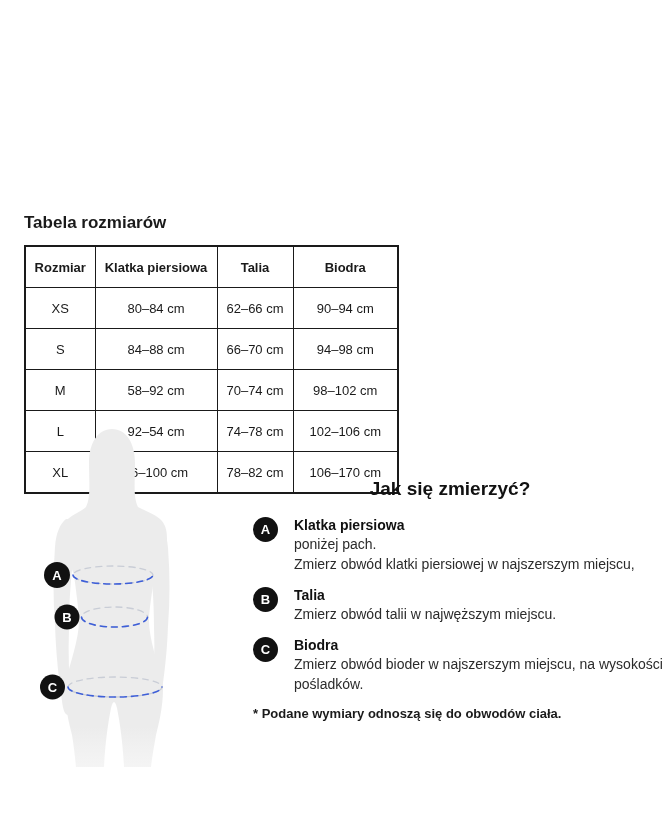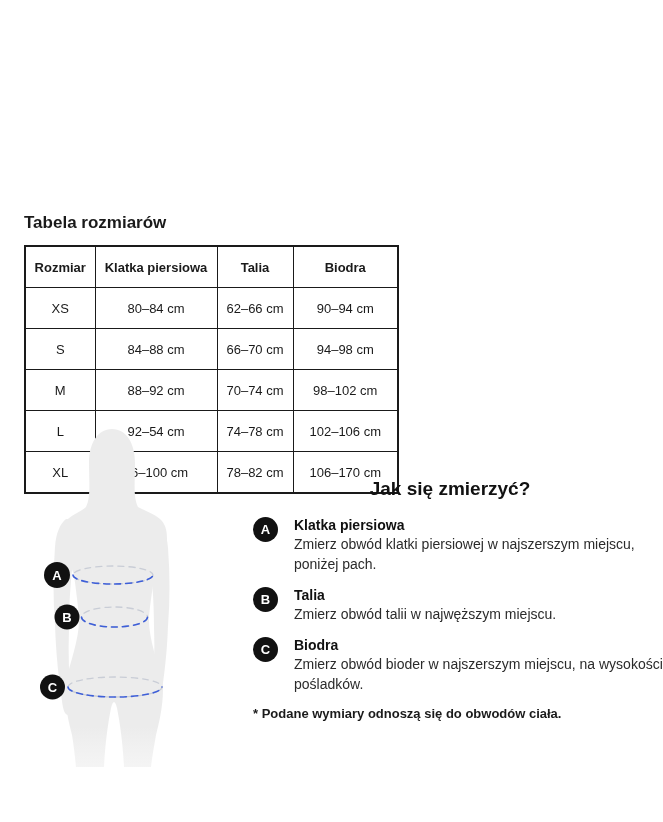--- a/index.html
+++ b/index.html
@@ -79,21 +79,21 @@
         <td>90–94 cm</td>
       </tr>
       <tr>
         <td>S</td>
         <td>84–88 cm</td>
         <td>66–70 cm</td>
         <td>94–98 cm</td>
       </tr>
       <tr>
         <td>M</td>
-        <td>88–92 cm</td>
+        <td>58–92 cm</td>
         <td>70–74 cm</td>
         <td>98–102 cm</td>
       </tr>
       <tr>
         <td>L</td>
         <td>92–54 cm</td>
         <td>74–78 cm</td>
         <td>102–106 cm</td>
       </tr>
       <tr>
@@ -181,22 +181,22 @@
     </g>
   </svg>
 
   <div class="howto">
     <div class="howto-heading">Jak się zmierzyć?</div>
 
     <div class="howto-item">
       <div class="howto-circle">A</div>
       <div class="howto-text">
         <div class="howto-title">Klatka piersiowa</div>
+        <div class="howto-line">poniżej pach.</div>
         <div class="howto-line">Zmierz obwód klatki piersiowej w najszerszym miejscu,</div>
-        <div class="howto-line">poniżej pach.</div>
       </div>
     </div>
 
     <div class="howto-item">
       <div class="howto-circle">B</div>
       <div class="howto-text">
         <div class="howto-title">Talia</div>
         <div class="howto-line">Zmierz obwód talii w najwęższym miejscu.</div>
 
       </div>

